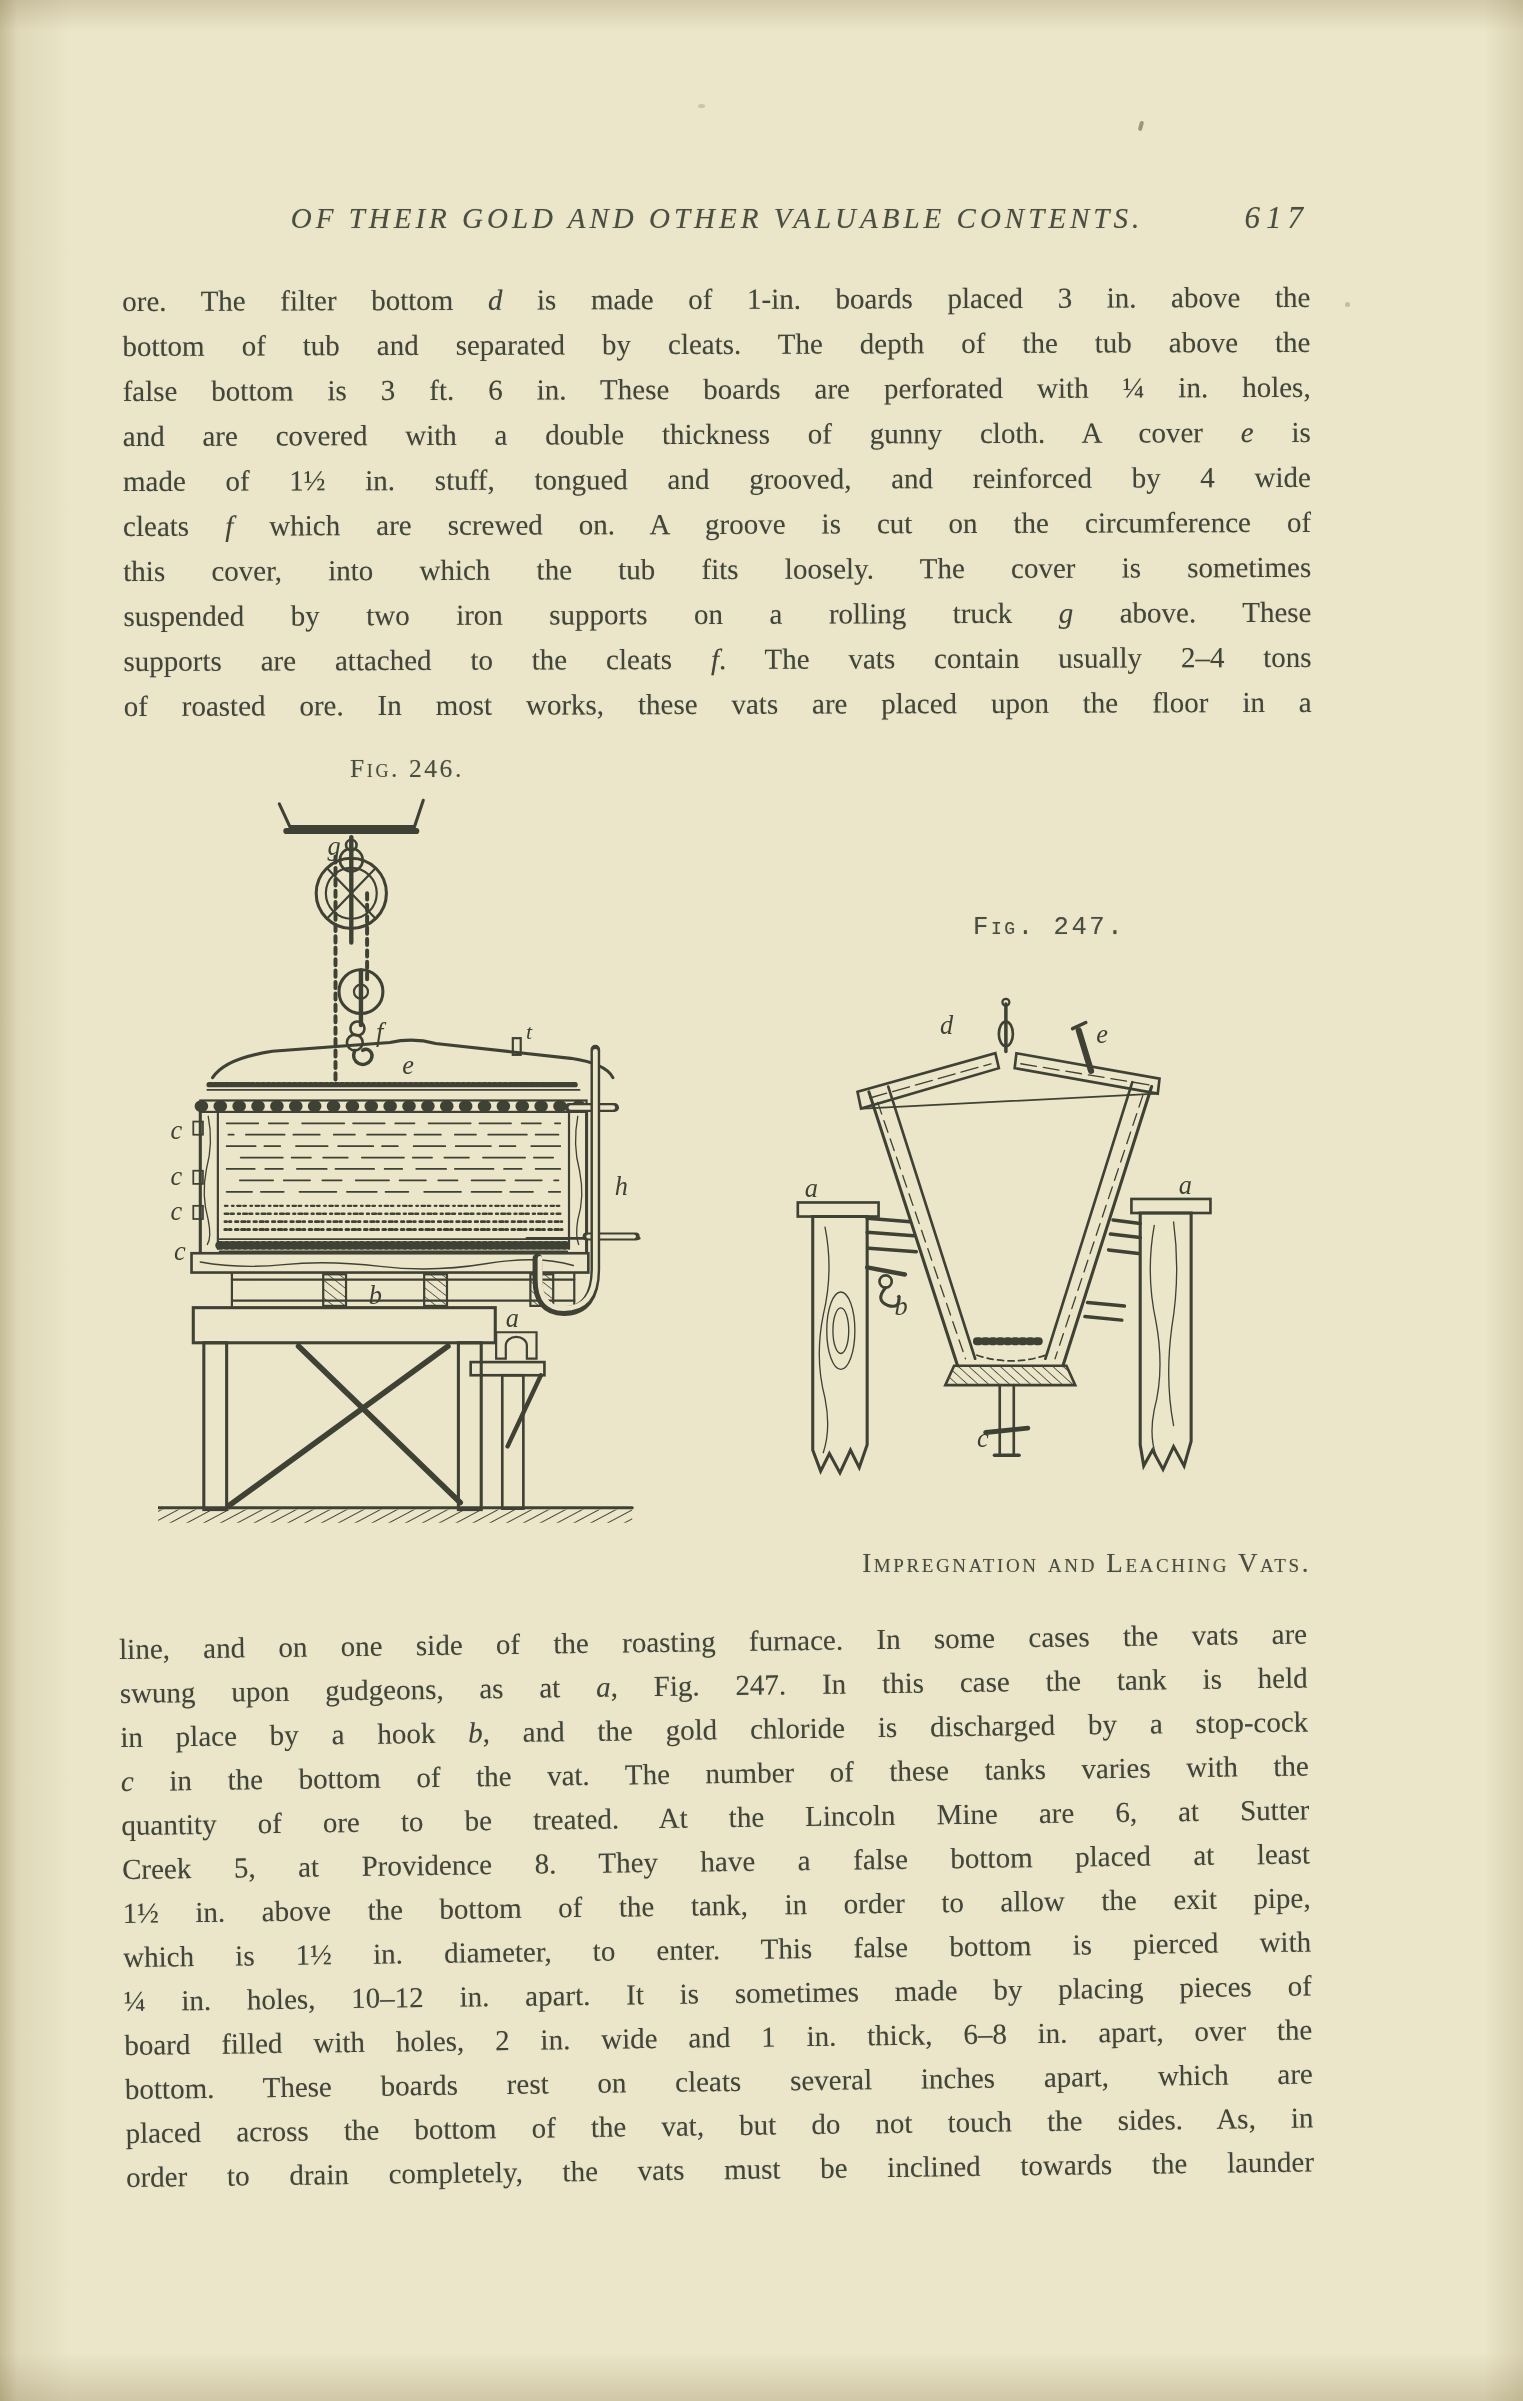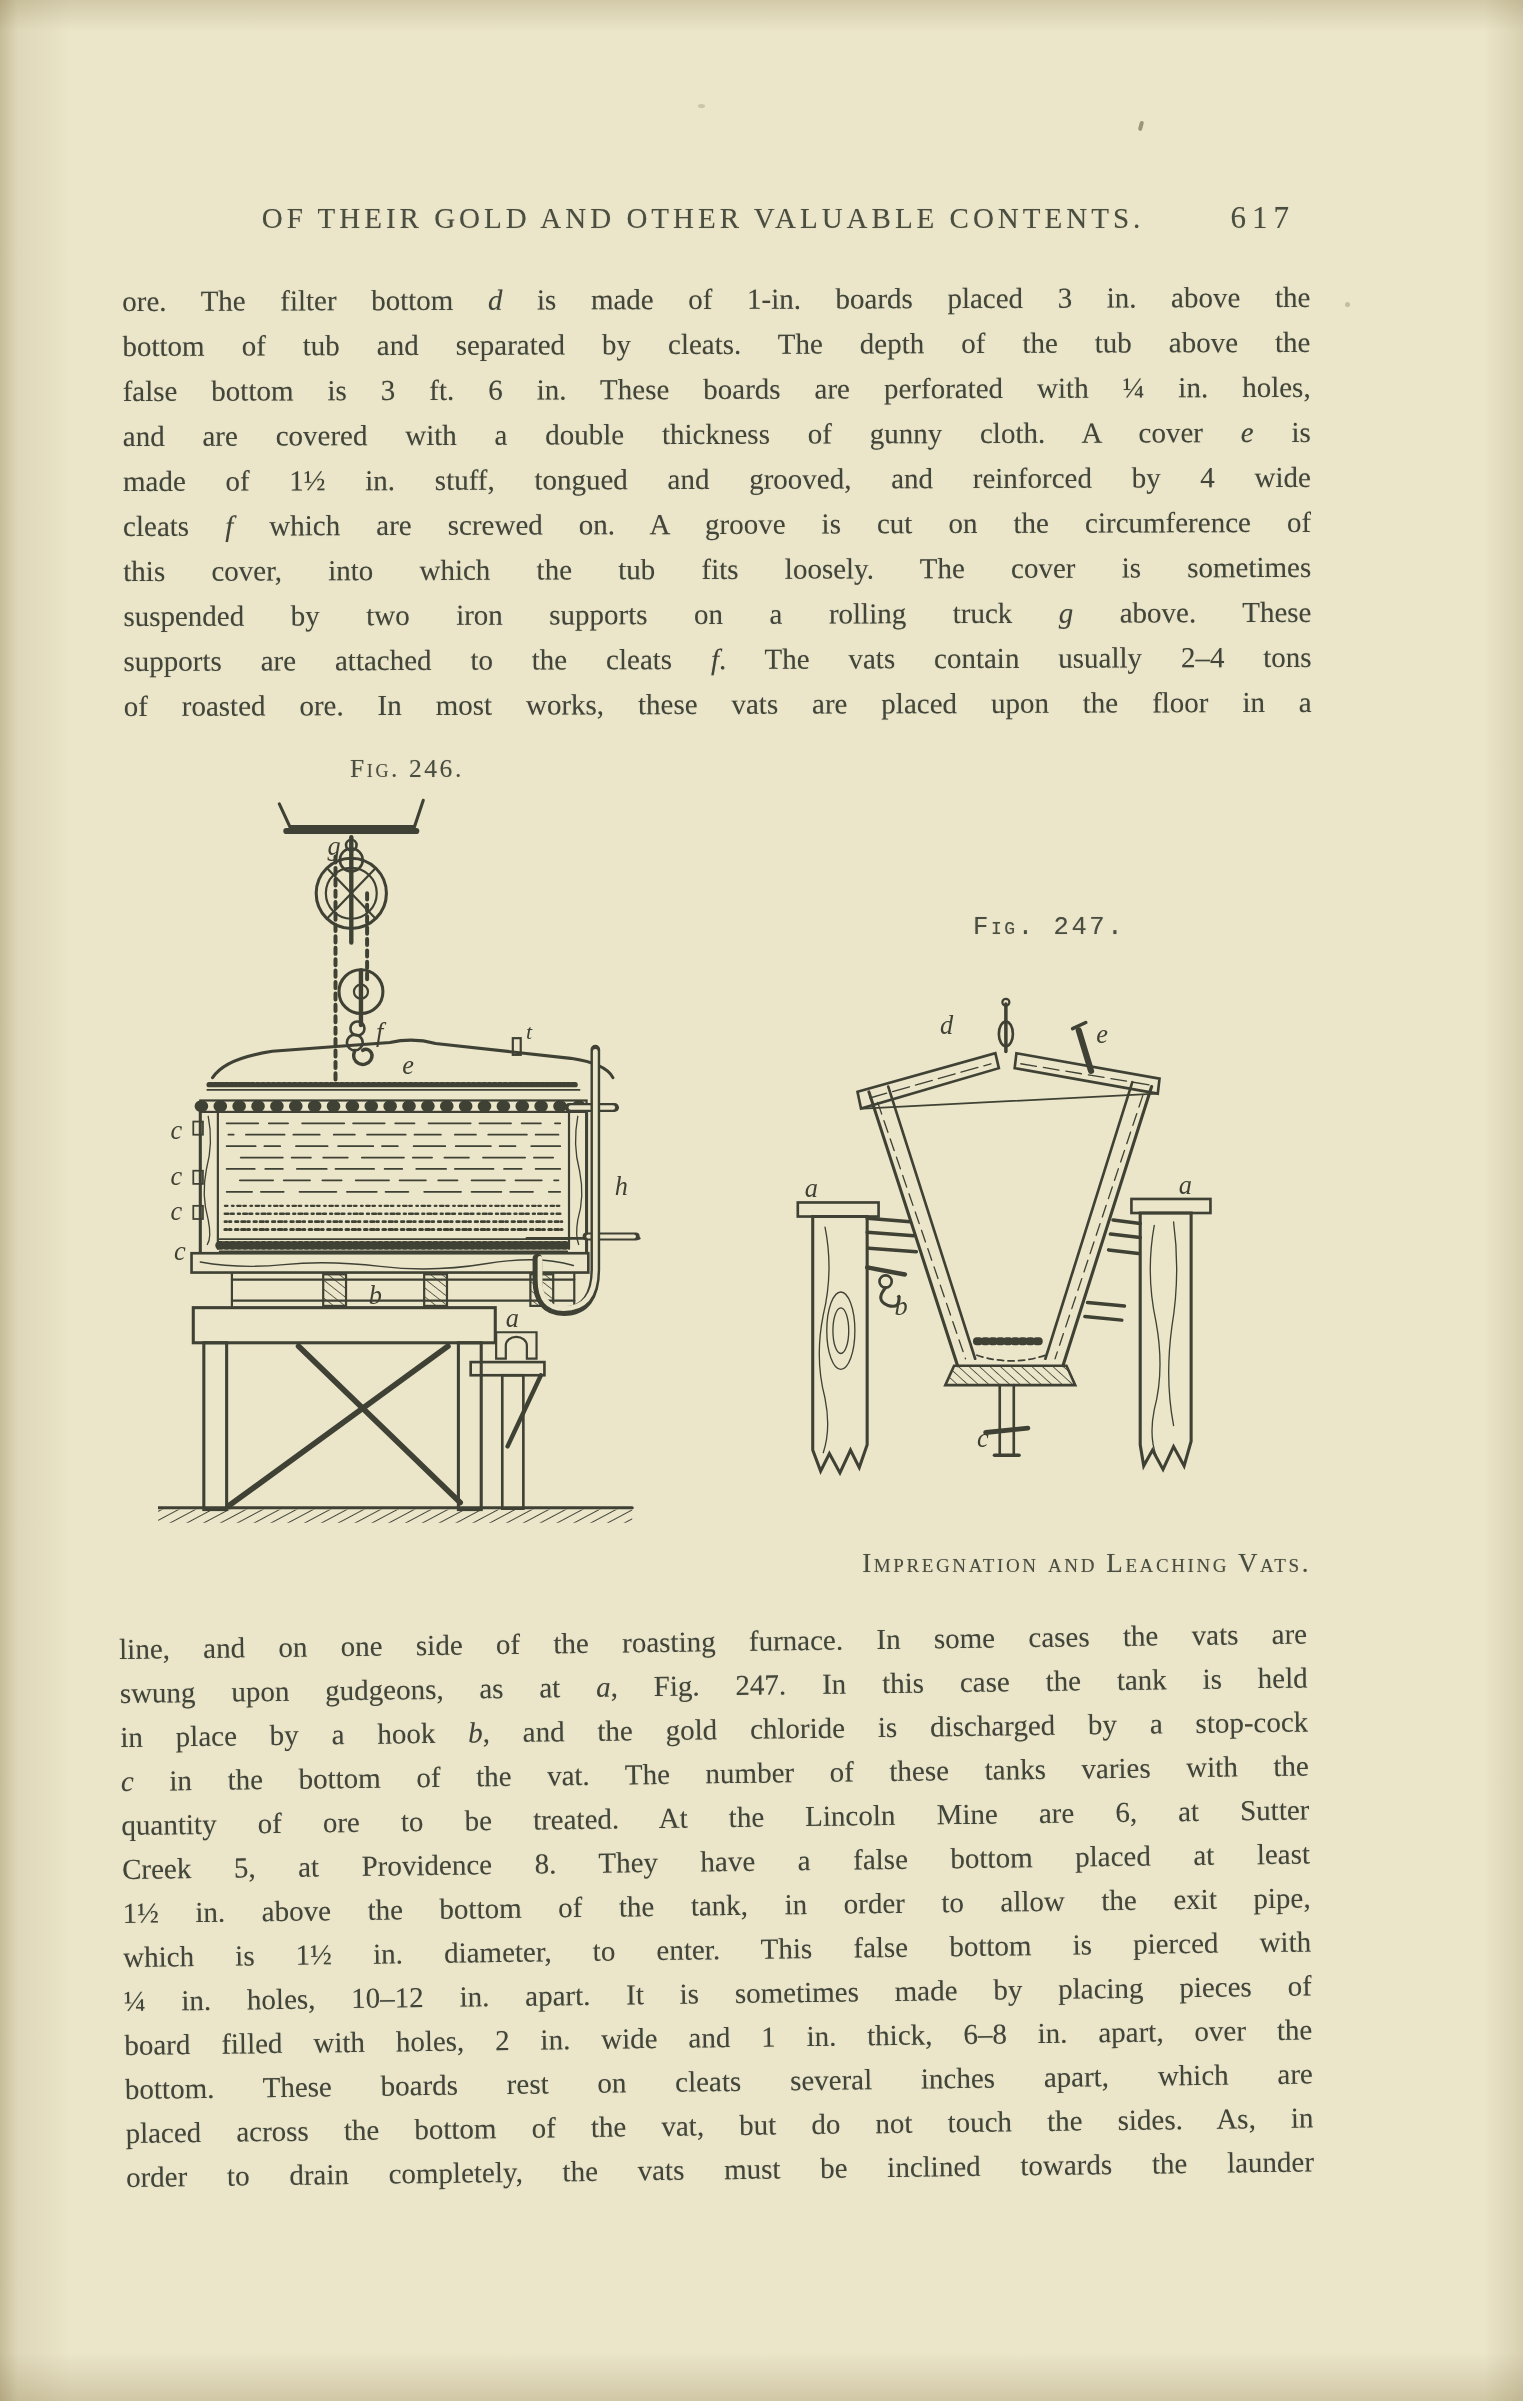--- a/index.html
+++ b/index.html
@@ -12,21 +12,21 @@
     position:relative;width:1524px;height:2401px;
     background:
       linear-gradient(90deg, rgba(110,92,40,.30) 0px, rgba(110,92,40,.10) 17.6px, rgba(110,92,40,0) 70px),
       linear-gradient(270deg, rgba(110,92,40,.16) 0px, rgba(110,92,40,0) 40px),
       linear-gradient(180deg, rgba(110,92,40,.20) 0px, rgba(110,92,40,0) 31px),
       linear-gradient(0deg, rgba(110,92,40,.22) 0px, rgba(110,92,40,0) 48px),
       #ebe5c9;
     color:#41453a;
   }
   .ink{color:#41453a;text-shadow:0 0 0.9px rgba(65,70,55,.35);}
-  .header{position:absolute;top:202px;left:109px;width:1188px;height:39px;}
+  .header{position:absolute;top:202px;left:123px;width:1188px;height:39px;font-style:italic;}
   .header-title{
     text-align:center;font-size:29px;letter-spacing:4px;
     color:#4a4e41;text-shadow:0 0 0.9px rgba(65,70,55,.35);
   }
   .page-number{
     position:absolute;right:1.8px;top:-1.8px;font-size:31px;letter-spacing:6.1px;
     color:#4a4e41;text-shadow:0 0 0.9px rgba(65,70,55,.35);margin-left:28px;
   }
   .para{position:absolute;left:123px;width:1188px;font-size:29px;}
   .para .line{

